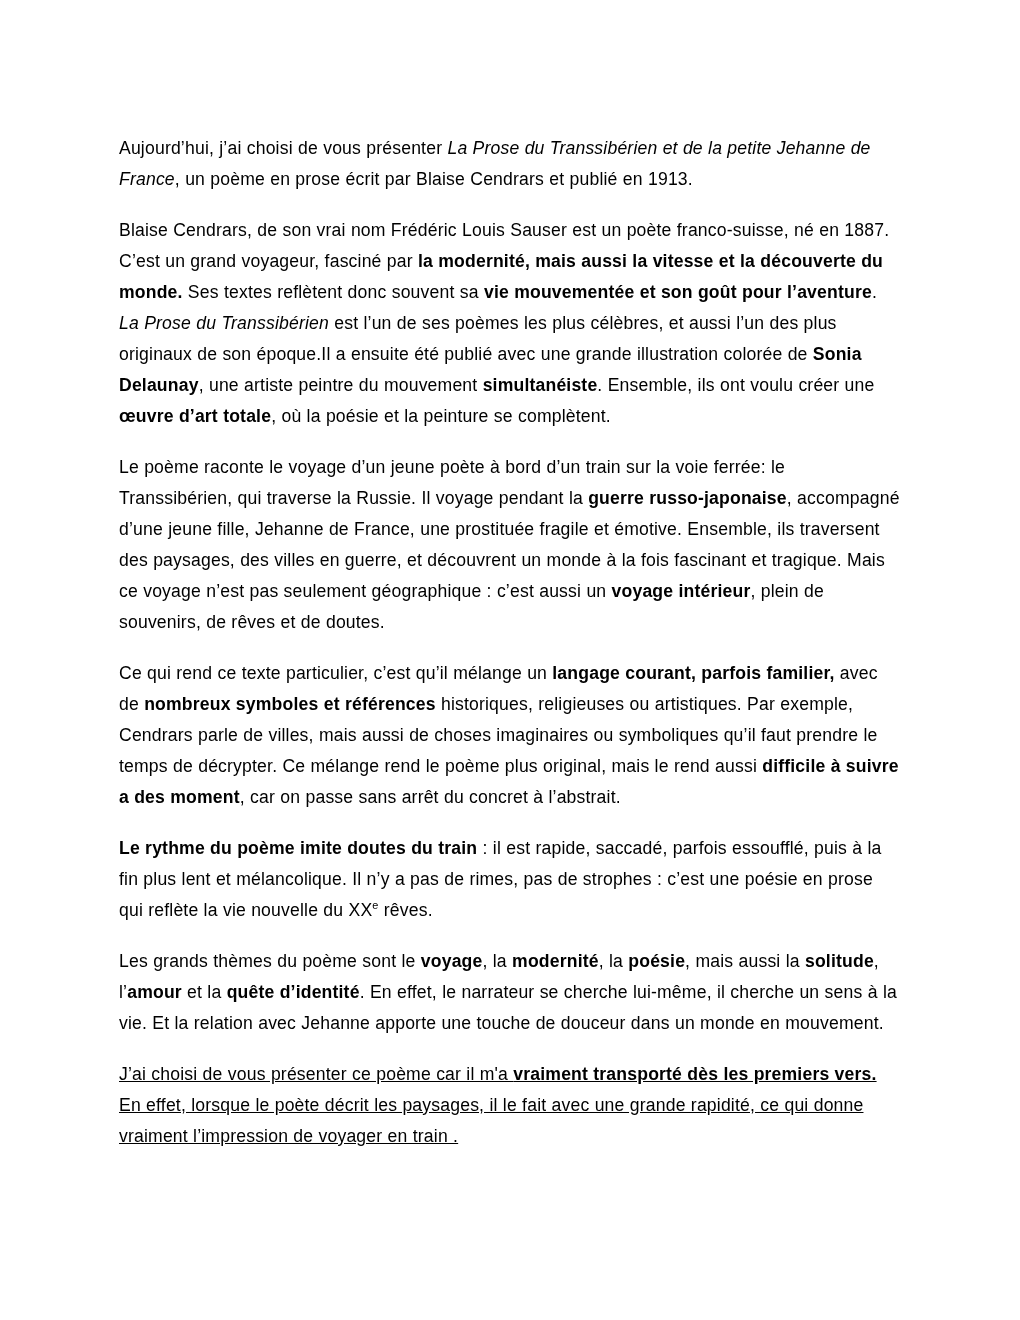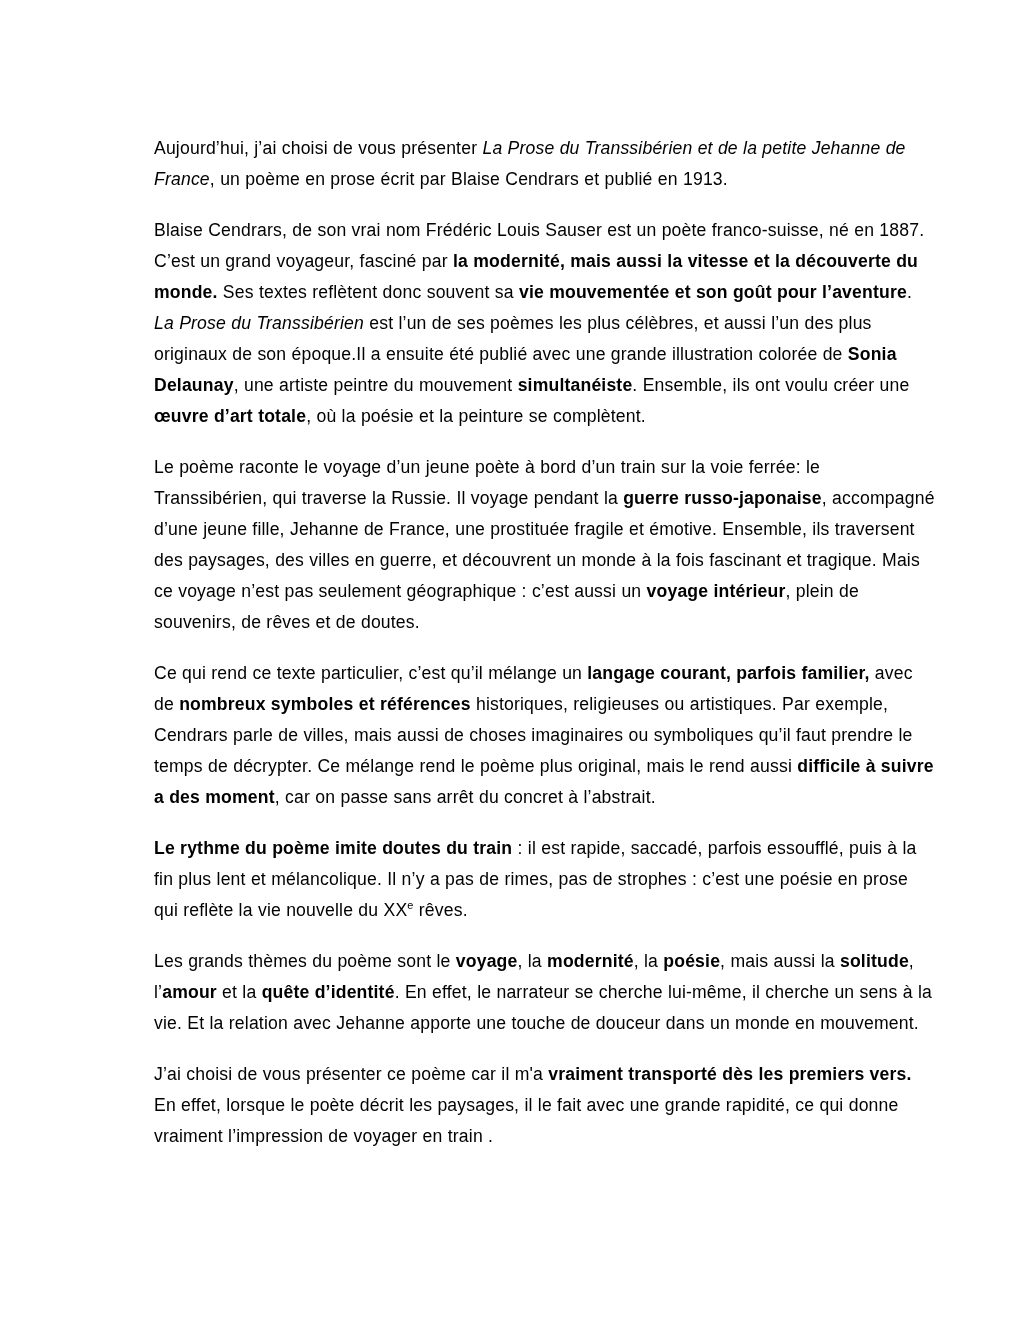--- a/index.html
+++ b/index.html
@@ -18,33 +18,33 @@
   .page {
     position: relative;
     width: 1020px;
     height: 1320px;
     background: #ffffff;
     box-sizing: border-box;
     padding: 133px 120px 0 119px;
   }
   .doc-body {
     width: 782px;
-    margin-left: 35px;
   }
   p.para {
     margin: 0 0 20px 0;
     font-size: 17.6px;
     line-height: 31px;
     text-align: left;
     letter-spacing: 0.01em;
     word-spacing: 0.01em;
     color: #000000;
   }
   p.para:last-child {
     margin-bottom: 0;
+    text-decoration: underline;
   }
   .b { font-weight: bold; }
   .i { font-style: italic; }
   sup.ord {
     font-size: 0.62em;
     vertical-align: super;
     line-height: 0;
   }
 </style>
 </head>

